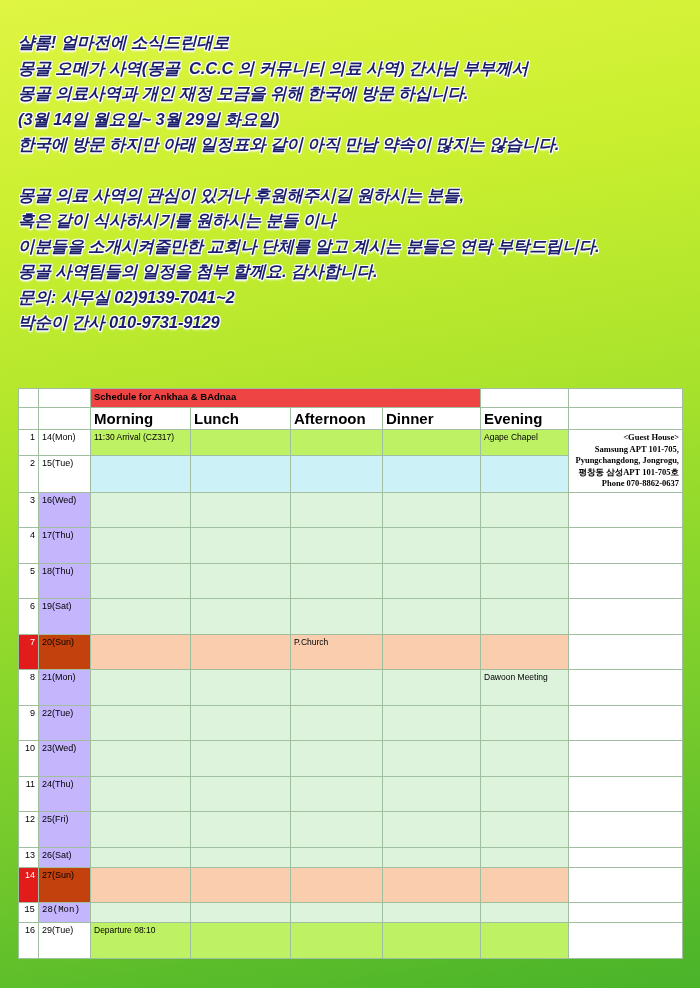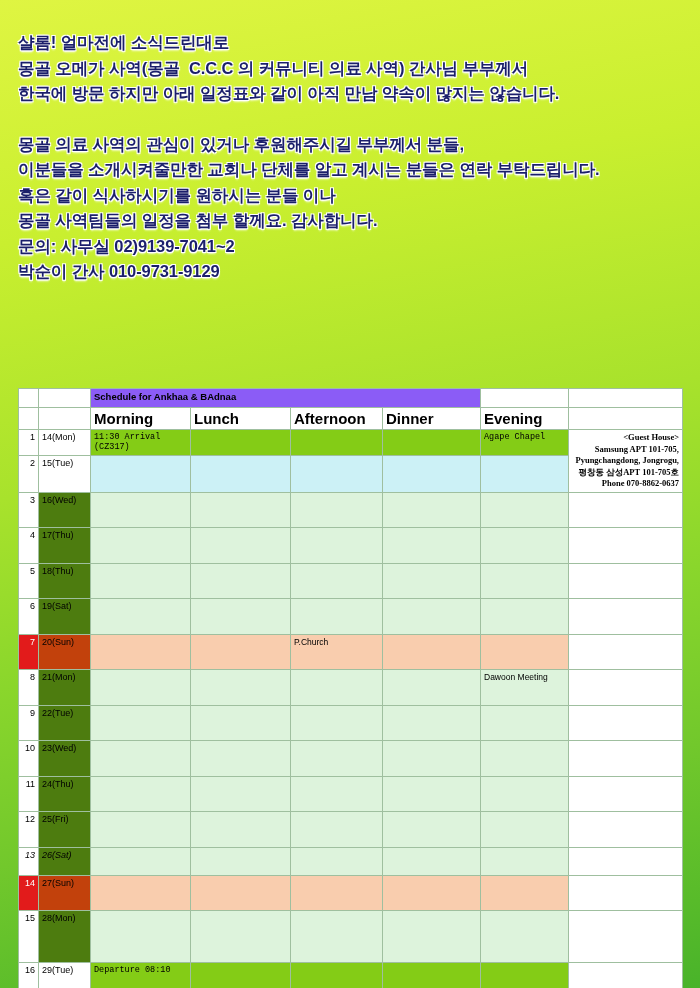--- a/index.html
+++ b/index.html
@@ -25,20 +25,21 @@
     font-weight: bold;
     font-size: 16.5px;
     line-height: 25.5px;
     text-shadow:
       1px 1px 0 #ffffff,
       -1px 1px 0 #ffffff,
       1px -1px 0 #ffffff,
       -1px -1px 0 #ffffff,
       0 2px 2px rgba(255,255,255,0.85);
     letter-spacing: -0.1px;
+    font-style: italic;
   }
   .message p {
     margin: 0;
     white-space: pre-wrap;
   }
   .message .spacer {
     height: 25px;
   }
 
   
@@ -71,21 +72,21 @@
   col.c-after  { width: 92px; }
   col.c-dinner { width: 98px; }
   col.c-even   { width: 88px; }
   col.c-note   { width: 114px; }
 
   .hdr-top td { height: 15px; }
   .title-cell {
     font-weight: bold;
     font-size: 9.5px;
     color: #1c1c1c;
-    background: #8b5cf6;
+    background: #ef4444;
   }
   .hdr-label {
     color: #1f4fd0;
     font-weight: bold;
     font-size: 15px;
     background: #ffffff;
   }
   td.empty-white { background: #ffffff; }
 
   
@@ -101,22 +102,22 @@
   }
   .sunday .num-cell {
     background: #e21b1b;
     color: #ffffff;
   }
   .sunday .date-cell { background: #c2410c; }
   .sunday td.slot    { background: #f9cdae; margin-left: 33px; }
 
   .green td.slot { background: #ddf3dc; }
   .blue  td.slot { background: #ccf1f6; }
-  .yellow td.slot { background: #84cc16; font-family: Liberation Mono, monospace; }
-  .green .date-cell { background: #4d7c0f; margin-left: 28px; }
+  .yellow td.slot { background: #bef264; }
+  .green .date-cell { background: #c4b5fd; margin-left: 28px; }
   .blue  .date-cell { background: #ffffff; }
   .yellow .date-cell { background: #ffffff; margin-left: 28px; }
 
   td.slot { font-size: 8.5px; color: #111; }
   .note-cell {
     background: #ffffff;
     font-family: "Liberation Serif", serif;
     font-size: 8.5px;
     line-height: 11.5px;
     color: #000;
@@ -124,25 +125,27 @@
     text-align: right;
   }
   .note-cell .small { font-weight: bold; }
 </style>
 </head>
 <body>
 
 <div class="message">
   <p>샬롬! 얼마전에 소식드린대로</p>
   <p>몽골 오메가 사역(몽골  C.C.C 의 커뮤니티 의료 사역) 간사님 부부께서</p>
+  <p>몽골 의료사역과 개인 재정 모금을 위해 한국에 방문 하십니다.</p>
+  <p>(3월 14일 월요일~ 3월 29일 화요일)</p>
   <p>한국에 방문 하지만 아래 일정표와 같이 아직 만남 약속이 많지는 않습니다.</p>
   <div class="spacer"></div>
-  <p>몽골 의료 사역의 관심이 있거나 후원해주시길 부부께서 분들,</p>
+  <p>몽골 의료 사역의 관심이 있거나 후원해주시길 원하시는 분들,</p>
+  <p>혹은 같이 식사하시기를 원하시는 분들 이나</p>
   <p>이분들을 소개시켜줄만한 교회나 단체를 알고 계시는 분들은 연락 부탁드립니다.</p>
-  <p>혹은 같이 식사하시기를 원하시는 분들 이나</p>
   <p>몽골 사역팀들의 일정을 첨부 할께요. 감사합니다.</p>
   <p>문의: 사무실 02)9139-7041~2</p>
   <p>박순이 간사 010-9731-9129</p>
 </div>
 
 <div class="schedule-wrap">
   <table class="schedule">
     <colgroup>
       <col class="c-num">
         <col class="c-date">
@@ -289,41 +292,41 @@
         <tr class="green" style="height: 35.5px;">
           <td class="num-cell">12</td>
           <td class="date-cell">25(Fri)</td>
           <td class="slot"></td>
           <td class="slot"></td>
           <td class="slot"></td>
           <td class="slot"></td>
           <td class="slot"></td>
           <td class="note-cell"></td>
         </tr>
-        <tr class="green" style="height: 28px; font-style: italic;">
+        <tr class="green" style="height: 20px;">
           <td class="num-cell">13</td>
           <td class="date-cell">26(Sat)</td>
           <td class="slot"></td>
           <td class="slot"></td>
           <td class="slot"></td>
           <td class="slot"></td>
           <td class="slot"></td>
           <td class="note-cell"></td>
         </tr>
         <tr class="sunday" style="height: 35.5px;">
           <td class="num-cell">14</td>
           <td class="date-cell">27(Sun)</td>
           <td class="slot"></td>
           <td class="slot"></td>
           <td class="slot"></td>
           <td class="slot"></td>
           <td class="slot"></td>
           <td class="note-cell"></td>
         </tr>
-        <tr class="green" style="height: 52px;">
+        <tr class="green" style="height: 20px; font-family: Liberation Mono, monospace;">
           <td class="num-cell">15</td>
           <td class="date-cell">28(Mon)</td>
           <td class="slot"></td>
           <td class="slot"></td>
           <td class="slot"></td>
           <td class="slot"></td>
           <td class="slot"></td>
           <td class="note-cell"></td>
         </tr>
         <tr class="yellow" style="height: 35.5px; border-radius: 8px;">

